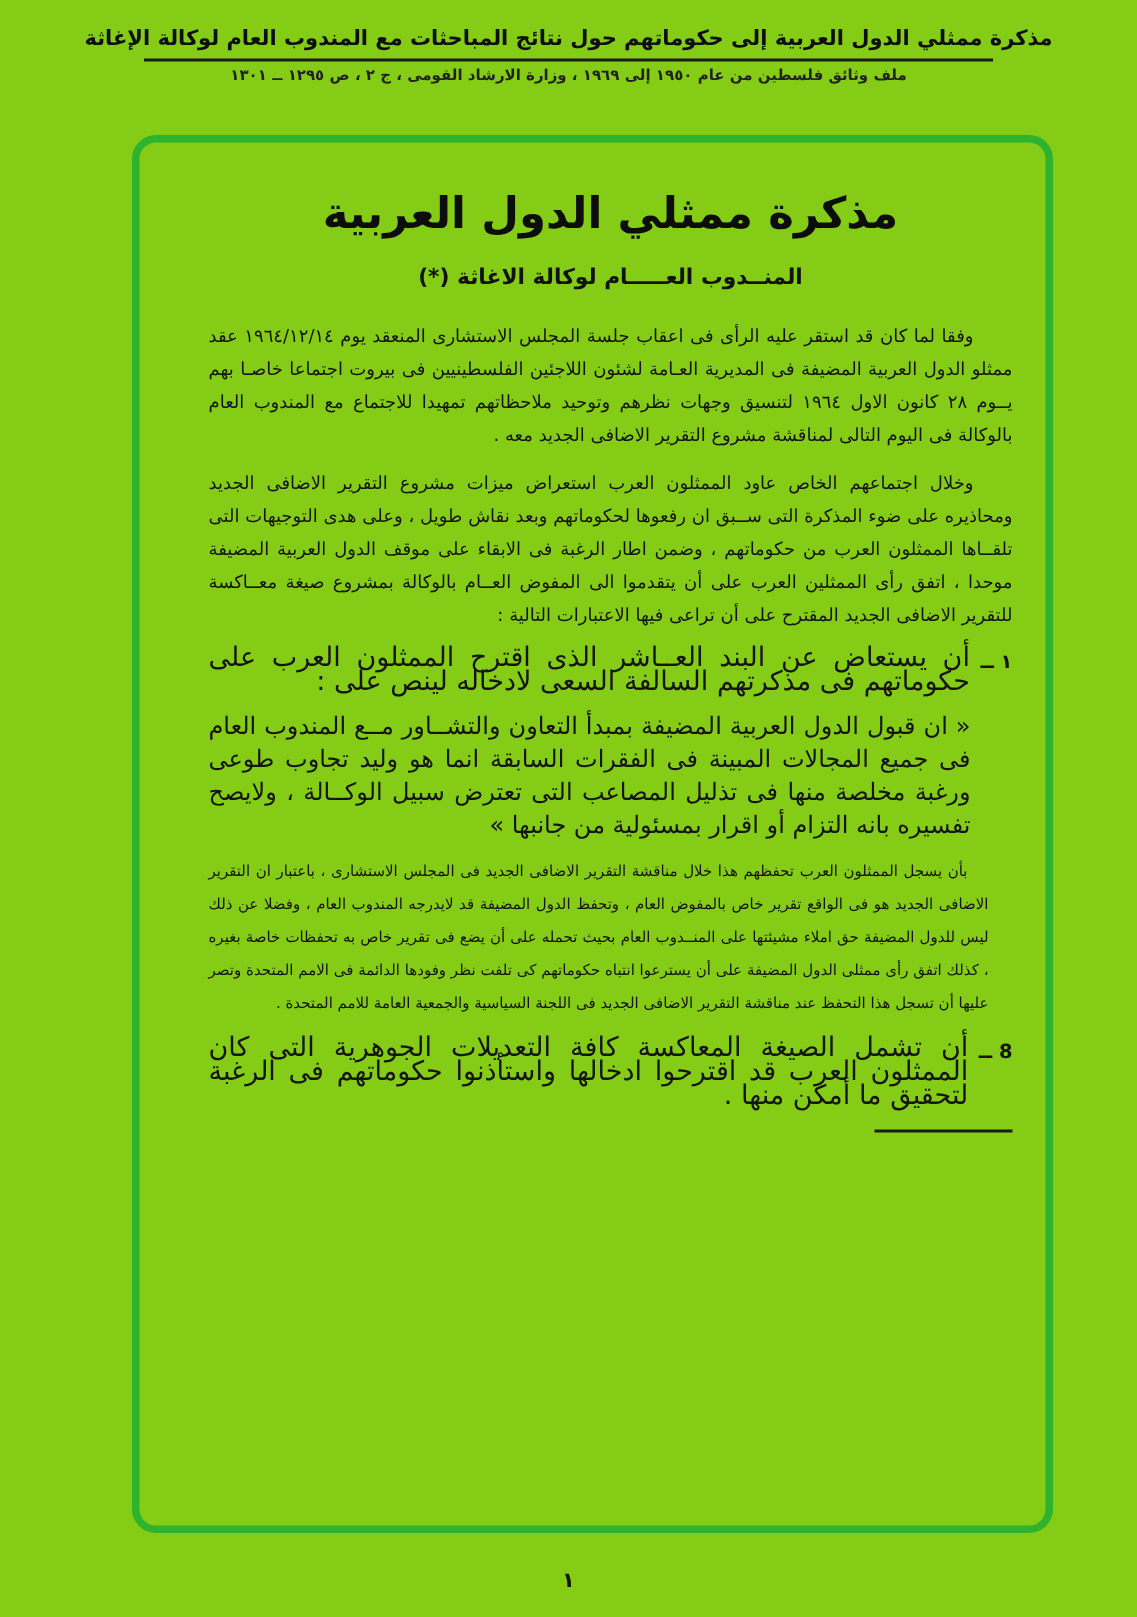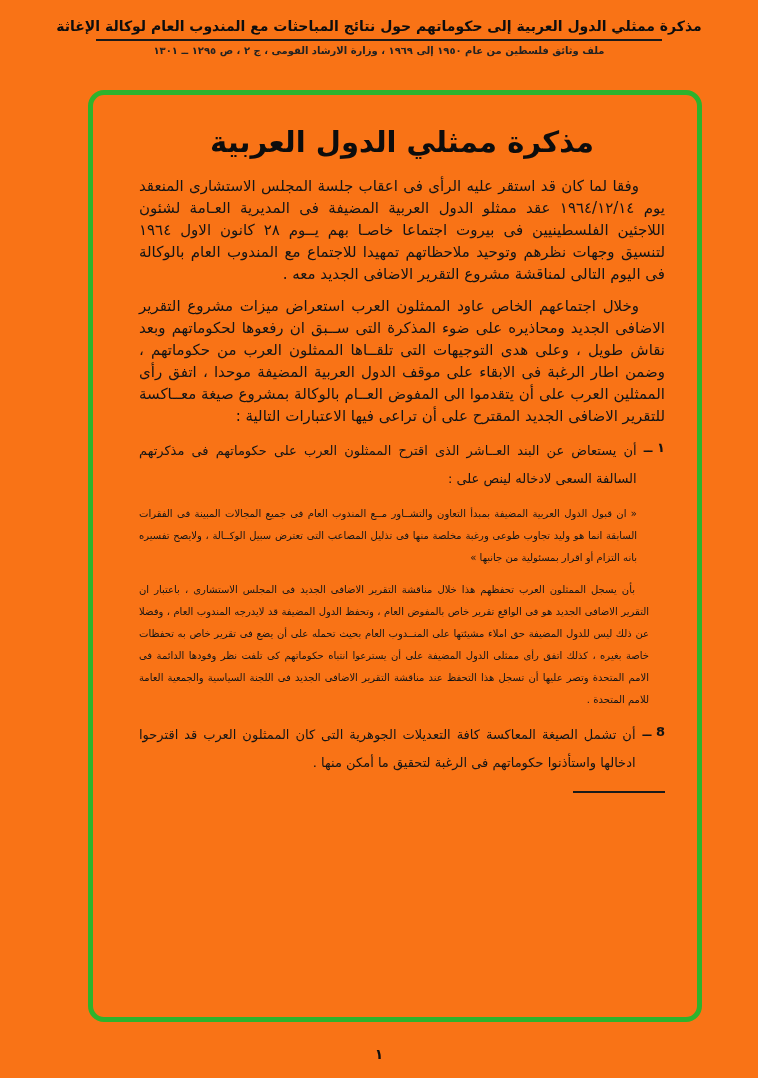--- a/index.html
+++ b/index.html
@@ -8,21 +8,21 @@
     width: 758px;
     height: 1078px;
     background: #ffffff;
     font-family: "DejaVu Sans", sans-serif;
     color: #161616;
   }
   .page {
     position: relative;
     width: 758px;
     height: 1078px;
-    background: #f97316;
+    background: #84cc16;
     direction: rtl;
     overflow: hidden;
   }
   
   .header {
     position: absolute;
     top: 18px;
     left: 0;
     right: 0;
     text-align: center;
@@ -48,21 +48,21 @@
   }
   
   .frame {
     position: absolute;
     top: 90px;
     left: 88px;
     width: 614px;
     height: 932px;
     border: 5px solid var(--frame-green, #2db32d);
     border-radius: 16px;
-    padding: 24px 32px 0 46px;
+    padding: 24px 22px 0 46px;
     overflow: hidden;
     background: transparent;
   }
   .doc-title {
     text-align: center;
     font-size: 29px;
     font-weight: bold;
     color: #0d0d0d;
     margin: 6px 0 14px 0;
   }
@@ -72,21 +72,21 @@
   }
   .doc-subtitle {
     display: block;
     font-size: 14.5px;
     font-weight: bold;
     line-height: 24px;
     color: #111111;
   }
   
   .para {
-    font-size: 15px;
+    font-size: 12px;
     line-height: 22px;
     text-align: justify;
     margin: 0 0 10px 0;
     color: #141414;
   }
   .para.opening { text-indent: 26px; }
   .item {
     display: flex;
     gap: 7px;
     margin: 0 0 10px 0;
@@ -94,27 +94,27 @@
   .item-number {
     flex: 0 0 auto;
     font-size: 13px;
     line-height: 22px;
     font-weight: bold;
     white-space: nowrap;
     color: #141414;
   }
   .item-text {
     flex: 1 1 auto;
-    font-size: 13px;
-    line-height: 28px;
+    font-size: 18px;
+    line-height: 16px;
     text-align: justify;
     color: #141414;
   }
   .quote {
-    font-size: 10px;
+    font-size: 16px;
     line-height: 22px;
     text-align: justify;
     margin: 0 28px 10px 0;
     color: #141414;
   }
   .continuation {
     font-size: 10px;
     line-height: 22px;
     text-align: justify;
     margin: 0 16px 10px 0;
@@ -156,20 +156,21 @@
     <div class="header-title">مذكرة ممثلي الدول العربية إلى حكوماتهم حول نتائج المباحثات مع المندوب العام لوكالة الإغاثة</div>
     <div class="header-rule"></div>
     <div class="header-source">ملف وثائق فلسطين من عام ١٩٥٠ إلى ١٩٦٩ ، وزارة الارشاد القومى ، ج ٢ ، ص ١٢٩٥ ــ ١٣٠١</div>
   </div>
 
   <div class="frame">
 
     <div class="doc-title">مذكرة ممثلي الدول العربية</div>
 
     <div class="subtitle-wrap">
+      <span class="doc-subtitle">المنــدوب العـــــام لوكالة الاغاثة (*)</span>
     </div>
 
     <p class="para opening">وفقا لما كان قد استقر عليه الرأى فى اعقاب جلسة المجلس الاستشارى المنعقد يوم ١٩٦٤/١٢/١٤ عقد ممثلو الدول العربية المضيفة فى المديرية العـامة لشئون اللاجئين الفلسطينيين فى بيروت اجتماعا خاصـا بهم يــوم ٢٨ كانون الاول ١٩٦٤ لتنسيق وجهات نظرهم وتوحيد ملاحظاتهم تمهيدا للاجتماع مع المندوب العام بالوكالة فى اليوم التالى لمناقشة مشروع التقرير الاضافى الجديد معه .</p>
 
     <p class="para opening">وخلال اجتماعهم الخاص عاود الممثلون العرب استعراض ميزات مشروع التقرير الاضافى الجديد ومحاذيره على ضوء المذكرة التى ســبق ان رفعوها لحكوماتهم وبعد نقاش طويل ، وعلى هدى التوجيهات التى تلقــاها الممثلون العرب من حكوماتهم ، وضمن اطار الرغبة فى الابقاء على موقف الدول العربية المضيفة موحدا ، اتفق رأى الممثلين العرب على أن يتقدموا الى المفوض العــام بالوكالة بمشروع صيغة معــاكسة للتقرير الاضافى الجديد المقترح على أن تراعى فيها الاعتبارات التالية :</p>
 
     <div class="item">
       <span class="item-number">١ ــ</span>
       <span class="item-text">أن يستعاض عن البند العــاشر الذى اقترح الممثلون العرب على حكوماتهم فى مذكرتهم السالفة السعى لادخاله لينص على :</span>
     </div>

